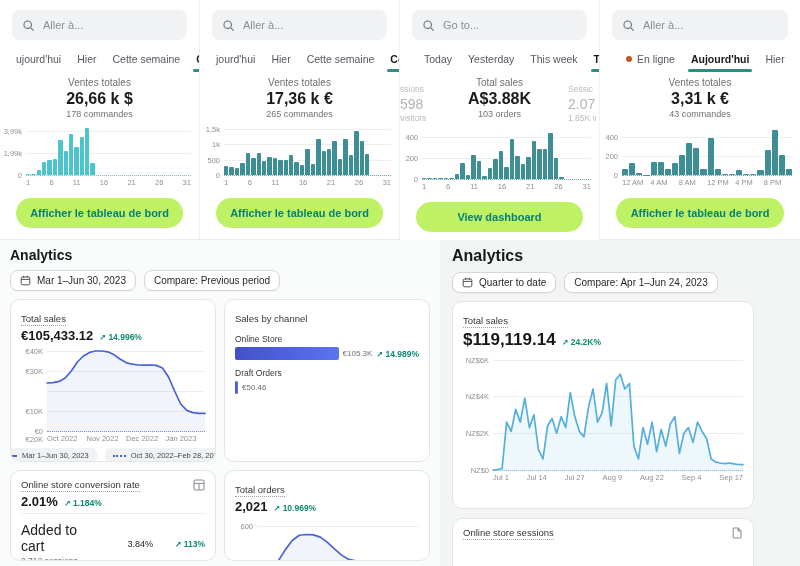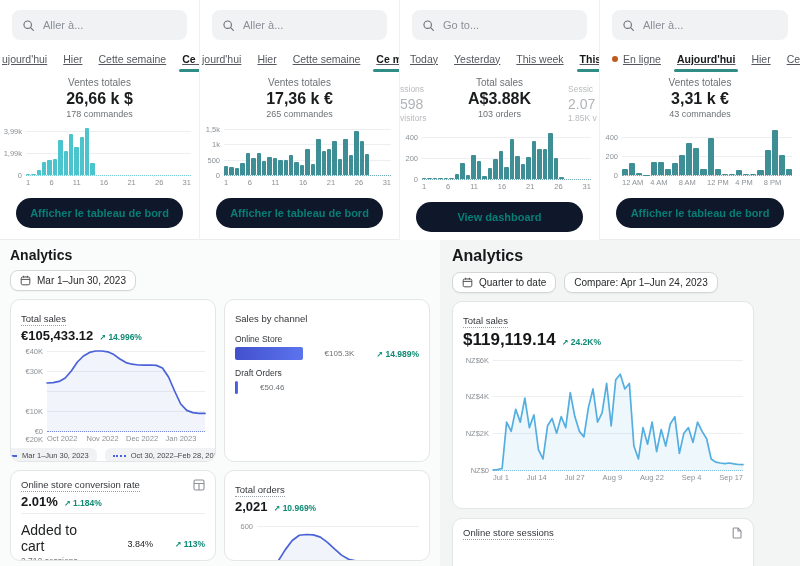--- a/index.html
+++ b/index.html
@@ -5,39 +5,39 @@
   * { box-sizing: border-box; margin: 0; padding: 0; }
   html,body { width:800px; height:566px; overflow:hidden; }
   body { font-family:"Liberation Sans","DejaVu Sans",sans-serif; background:#fff; color:#202223; }
 
   
   .top { display:flex; height:240px; background:#fff; }
   .panel { width:200px; height:240px; display:flex; flex-direction:column; border-right:1px solid #f0f1f2; overflow:hidden; }
   .panel:last-child { border-right:none; }
   .search { margin:10px 12px 5px; height:30px; background:#f1f2f3; border-radius:8px; display:flex; align-items:center; gap:8px; padding:0 10px; color:#8a8f98; font-size:11px; flex:none; }
   .s-ico { width:13px; height:13px; flex:none; }
-  .tabs { display:flex; align-items:center; height:27px; font-size:10.5px; color:#54585e; white-space:nowrap; overflow:hidden; padding:0 2px; flex:none;text-decoration:underline; }
+  .tabs { display:flex; align-items:center; height:27px; font-size:10.5px; color:#54585e; white-space:nowrap; overflow:hidden; padding:0 16px; flex:none; }
   .tabs-inline { display:flex; align-items:center; height:100%; }
   .tab { padding:0 8px; height:100%; display:flex; align-items:center; position:relative; cursor:pointer; }
   .tab.active { color:#16181a; font-weight:bold; }
   .tab.active::after { content:""; position:absolute; left:5px; right:5px; bottom:0; height:3px; border-radius:2px; background:#2f8d85; }
   .tab.clip-left { margin-left:-8px; }
   .online { display:flex; align-items:center; gap:5px; padding:0 8px 0 10px; font-size:10.5px; color:#54585e; }
   .online .dot { width:6px; height:6px; border-radius:50%; background:#bf5a1f; }
   .stats-row { display:flex; align-items:flex-start; margin-top:5px; flex:none; }
   .stat-center { flex:1; text-align:center; }
   .stat-label { font-size:10px; color:#6d7175; }
   .stat-value { font-size:16px; font-weight:bold; color:#1a1c1d; margin:2px 0 1px; }
   .stat-sub { font-size:9px; color:#6d7175; }
   .side-stat { width:31px; overflow:hidden; color:#b8bcc0; margin-top:7px; }
   .side-stat .sv { font-size:14px; color:#b0b4b8; margin:2px 0 1px; }
   .side-stat .sl,.side-stat .ss { font-size:8.5px; }
   .side-right { text-align:left; }
   .pchart { height:60px; margin:8px 8px 0 2px; flex:none; }
-  .dash-btn { margin:11px 16px 0; height:30px; flex:none; border-radius:15px; background:#0f172a; color:#077e76; font-weight:bold; font-size:11px; display:flex; align-items:center; justify-content:center; cursor:pointer; }
+  .dash-btn { margin:11px 16px 0; height:30px; flex:none; border-radius:15px; background:#bef264; color:#077e76; font-weight:bold; font-size:11px; display:flex; align-items:center; justify-content:center; cursor:pointer; }
   .strip { height:6px; background:#f5f6f6; border-top:1px solid #ececec; border-bottom:1px solid #ececec; margin-top:11px; flex:none; }
 
   
   .ch-col { display:flex; flex-direction:column; }
   .ch-row { flex:1; display:flex; min-height:0; }
   .ch-ylabs { position:relative; font-size:7.5px; color:#8c9196; flex:none; }
   .ch-ylab { position:absolute; right:4px; transform:translateY(-50%); white-space:nowrap; }
   .ch-plot { flex:1; position:relative; min-width:0; }
   .ch-grid { position:absolute; left:0; right:0; height:1px; background:#edeef0; }
   .ch-bars { position:absolute; inset:0; display:flex; align-items:flex-end; gap:1px; }
@@ -62,21 +62,21 @@
   .card-title.plain { border-bottom:none; }
   .card-head { display:flex; justify-content:space-between; align-items:flex-start; }
   .val-row { display:flex; align-items:baseline; gap:6px; margin:2px 0 4px; }
   .big-val { font-size:13px; font-weight:bold; color:#16181a; }
   .delta { font-size:8.5px; font-weight:bold; color:#0e8a73; white-space:nowrap; }
   .delta .arw { font-size:8px; }
   .legend-row { display:flex; justify-content:center; gap:8px; margin-top:5px; }
   .legend-pill { display:inline-flex; align-items:center; gap:5px; background:#f1f2f4; border-radius:6px; padding:3px 8px; font-size:7.5px; color:#44474a; cursor:pointer; white-space:nowrap; }
   .legend-swatch { width:13px; border-top:2px solid; flex:none; }
   .chan-label { font-size:8.5px; color:#33363a; margin-top:8px; }
-  .chan-bar-row { display:flex; align-items:center; gap:22px; margin-top:3px; }
+  .chan-bar-row { display:flex; align-items:center; gap:4px; margin-top:3px; }
   .chan-bar { height:13px; border-radius:2px; background:linear-gradient(90deg,#4350cc,#5b74ee); }
   .chan-val { font-size:8px; color:#6d7175; white-space:nowrap; }
   .conv-row { display:grid; grid-template-columns:1fr 58px 52px; align-items:center; padding:8px 0; border-top:1px solid #ededee; }
   .conv-label { font-size:14px; color:#202223; }
   .conv-sub { font-size:8.5px; color:#6d7175; margin-top:2px; }
   .conv-val { font-size:9px; color:#202223; text-align:right; }
   .conv-delta { text-align:right; }
   .a-main { width:302px; float:left; }
   .t-ico { width:12px; height:12px; }
 </style>
@@ -439,20 +439,23 @@
     <div class="btn-row">
       <span class="pill-btn">
         <svg class="c-ico" viewBox="0 0 14 14">
             <rect x="1.5" y="2.5" width="11" height="10" rx="2" fill="none" stroke="#44474a" stroke-width="1.2"></rect>
             <line x1="1.5" y1="5.6" x2="12.5" y2="5.6" stroke="#44474a" stroke-width="1.2"></line>
             <line x1="4.6" y1="1" x2="4.6" y2="3.4" stroke="#44474a" stroke-width="1.2"></line>
             <line x1="9.4" y1="1" x2="9.4" y2="3.4" stroke="#44474a" stroke-width="1.2"></line>
           </svg>
         <span>Mar 1–Jun 30, 2023</span>
       </span>
+      <span class="pill-btn">
+          <span>Compare: Previous period</span>
+        </span>
     </div>
     <div class="cards">
 
       <div class="card">
         <span class="card-title">Total sales</span>
         <div class="val-row">
           <span class="big-val">€105,433.12</span>
           <span class="delta"><span class="arw">↗</span> <span>14.996%</span></span>
         </div>
         <div class="ch-col" style="height:96px">

